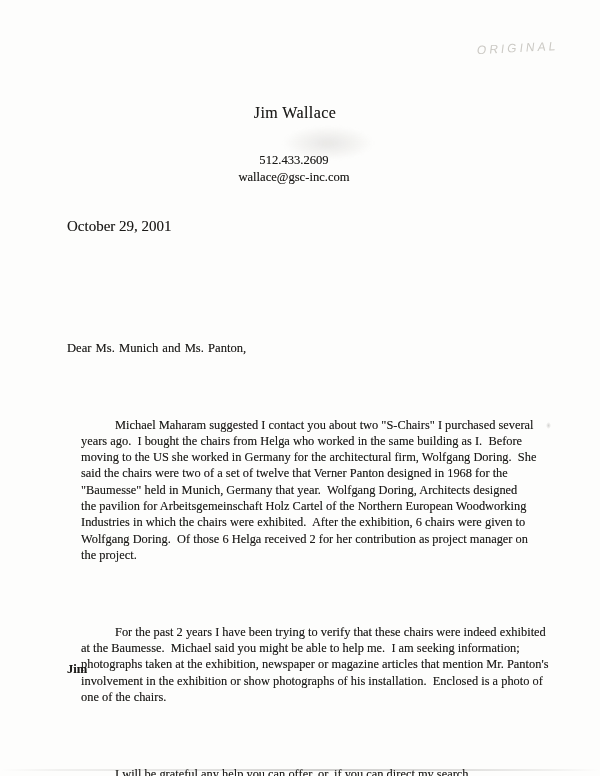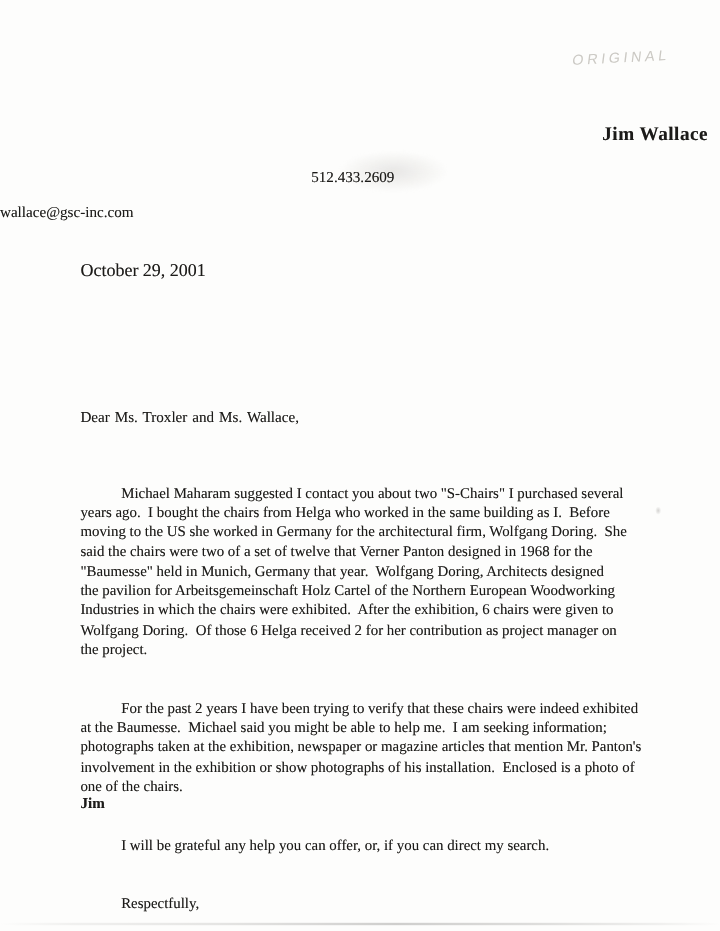--- a/index.html
+++ b/index.html
@@ -28,38 +28,39 @@
     letter-spacing: 3px;
     color: rgba(176,174,166,0.65);
     transform: rotate(-3deg) skewX(-10deg);
     text-transform: uppercase;
   }
   .letterhead-name {
     position: absolute;
     top: 104px;
     left: 0;
     width: 590px;
-    text-align: right;
+    text-align: center;
     font-size: 16px;
-    font-weight: bold;
+    font-weight: normal;
     letter-spacing: 0.4px;
   }
   .letterhead-phone {
     position: absolute;
-    top: 141px;
+    top: 153px;
     left: 0;
     width: 588px;
     text-align: center;
     font-size: 12.6px;
   }
   .letterhead-email {
     position: absolute;
     top: 170px;
     left: 0;
     width: 588px;
+    text-align: center;
     font-size: 12.6px;
   }
   .date {
     position: absolute;
     top: 218px;
     left: 67px;
     font-size: 15px;
   }
   .recipient {
     position: absolute;
@@ -78,21 +79,21 @@
   }
   .body-block {
     position: absolute;
     top: 370px;
     left: 67px;
     font-size: 12.4px;
     line-height: 16.3px;
     white-space: pre;
   }
   .body-block p {
-    margin: 0;
+    margin: 14px;
     text-indent: 34px;
   }
   .closing {
     text-indent: 0;
   }
   .signature {
     position: absolute;
     top: 662px;
     left: 67px;
     font-size: 12.6px;
@@ -143,21 +144,21 @@
 
   <div class="scan-smudge"></div>
 
   <div class="letterhead-name txt">Jim Wallace</div>
   <div class="letterhead-phone txt">512.433.2609</div>
   <div class="letterhead-email txt">wallace@gsc-inc.com</div>
 
   <div class="date txt">October 29, 2001</div>
 
 
-  <div class="salutation txt">Dear Ms. Troxler and Ms. Wallace,</div>
+  <div class="salutation txt">Dear Ms. Munich and Ms. Panton,</div>
 
   <div class="body-block txt">
     <p>Michael Maharam suggested I contact you about two "S-Chairs" I purchased several
 years ago.  I bought the chairs from Helga who worked in the same building as I.  Before
 moving to the US she worked in Germany for the architectural firm, Wolfgang Doring.  She
 said the chairs were two of a set of twelve that Verner Panton designed in 1968 for the
 "Baumesse" held in Munich, Germany that year.  Wolfgang Doring, Architects designed
 the pavilion for Arbeitsgemeinschaft Holz Cartel of the Northern European Woodworking
 Industries in which the chairs were exhibited.  After the exhibition, 6 chairs were given to
 Wolfgang Doring.  Of those 6 Helga received 2 for her contribution as project manager on

